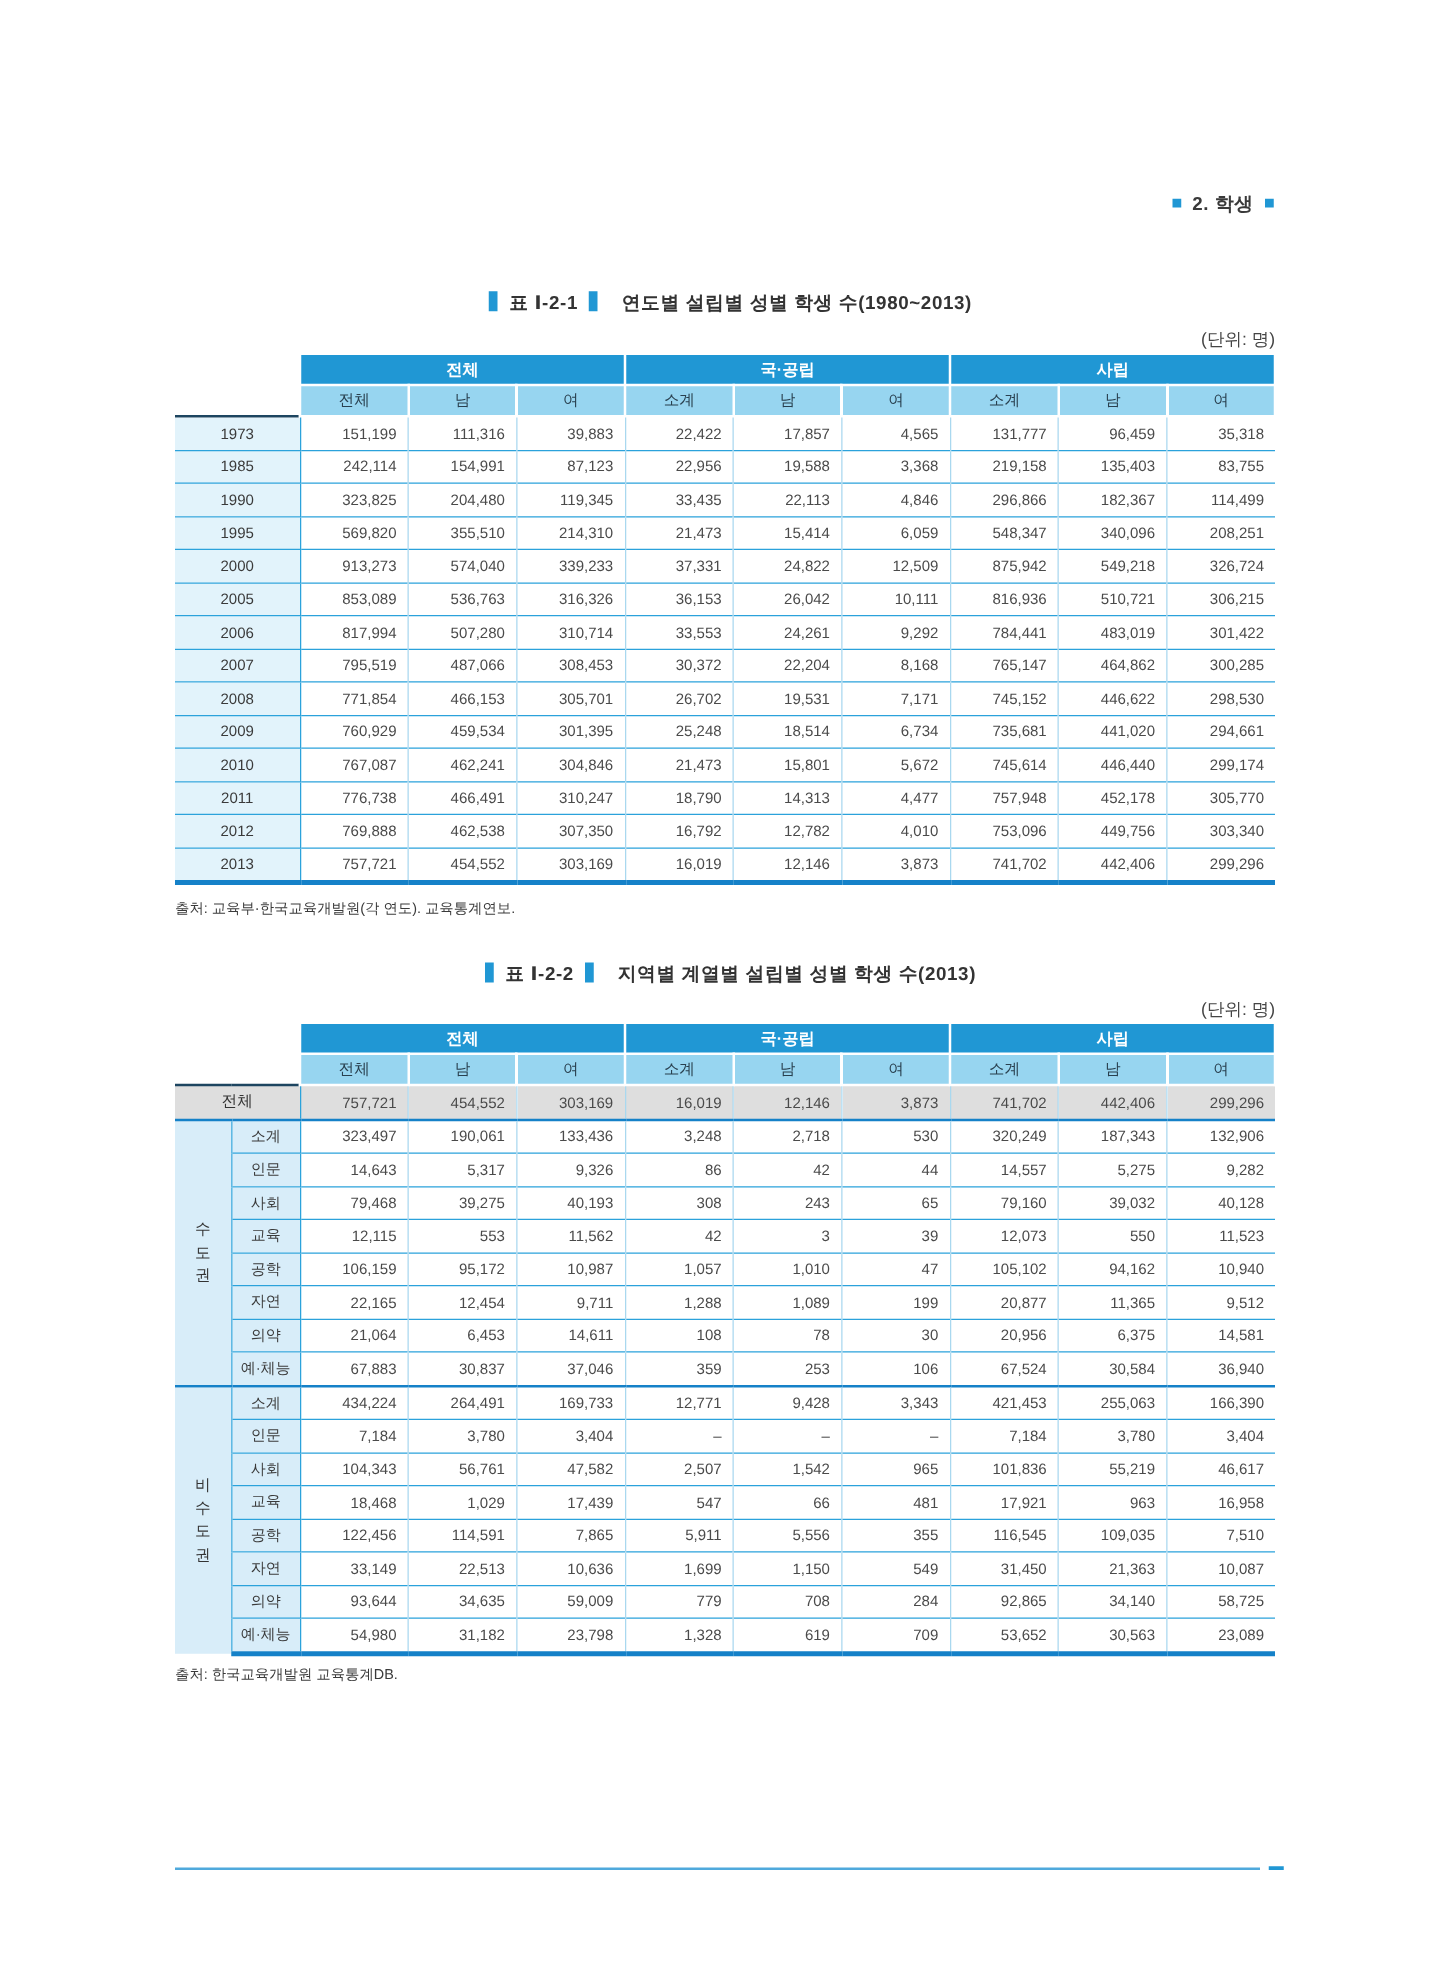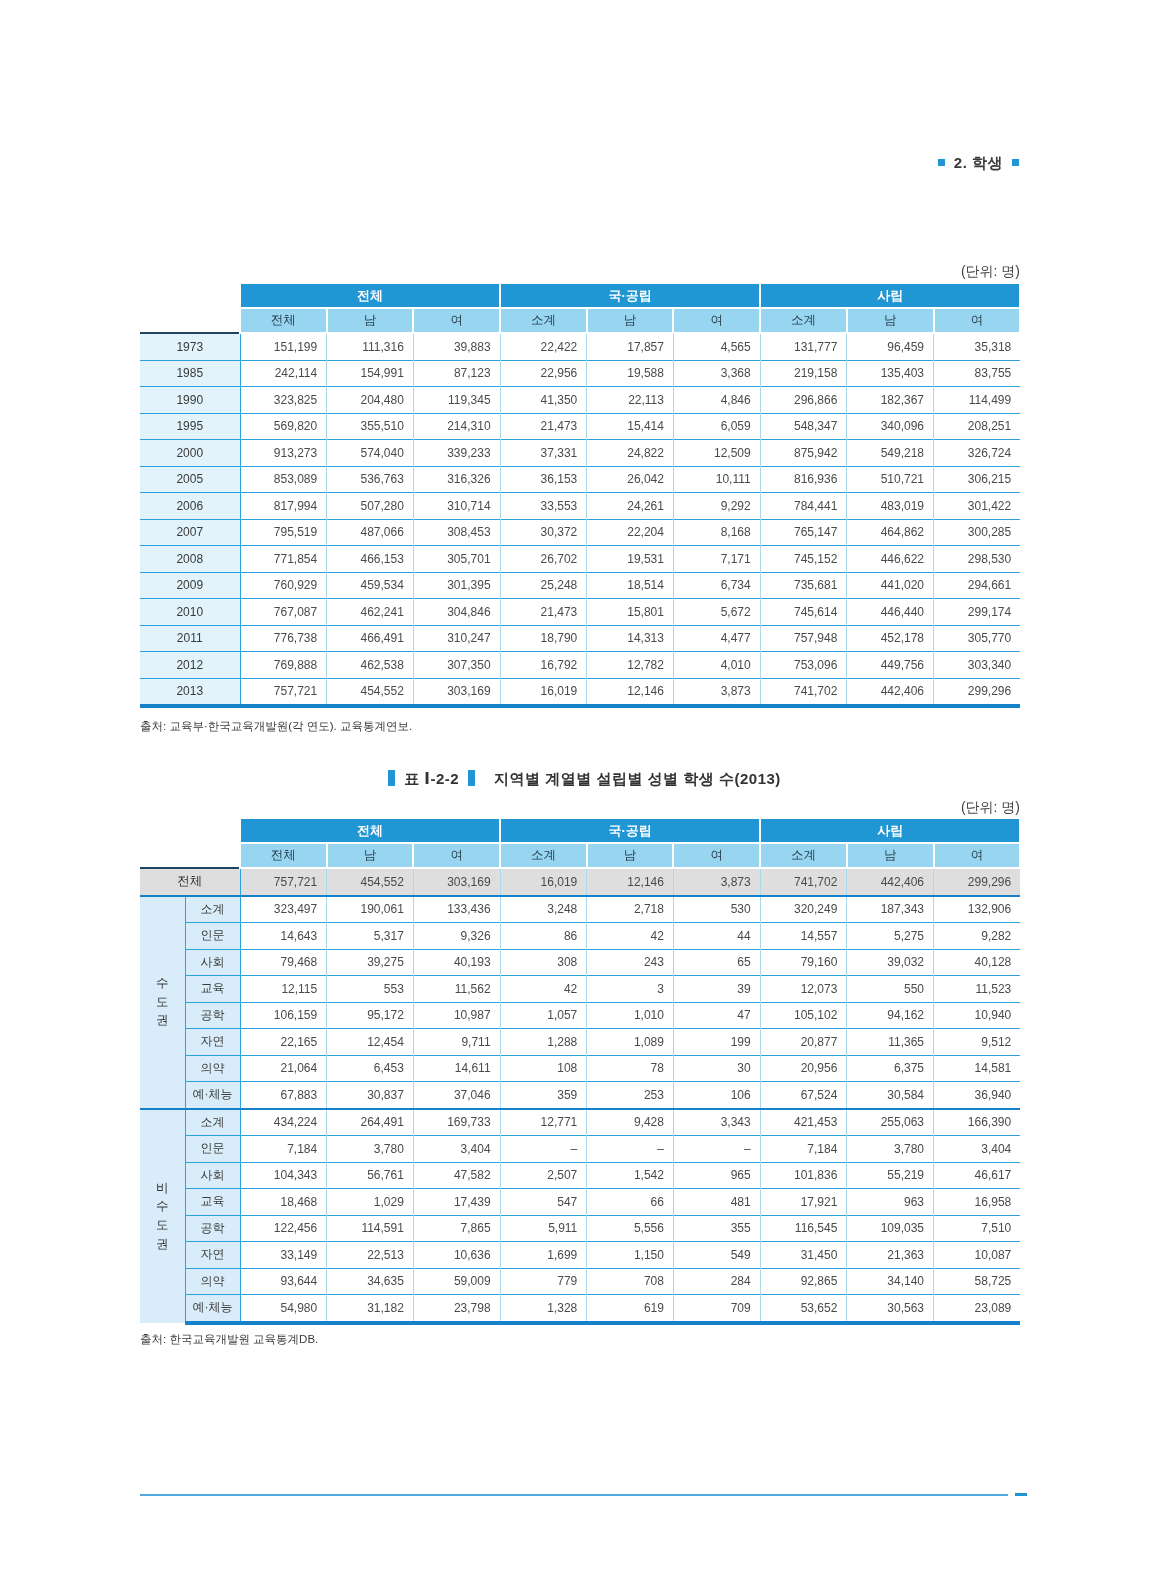--- a/index.html
+++ b/index.html
@@ -80,20 +80,23 @@
 <div class="page">
 
   <div class="doc-header">
     <span class="sq"></span><span>2. 학생</span><span class="sq"></span>
   </div>
 
   <div class="side-tab">
     <div class="side-tab-band">Ⅰ</div>
   </div>
 
+  <div class="tbl-title" id="t1-title">
+    <span class="bar"></span><span class="lbl">표  Ⅰ-2-1</span><span class="bar"></span><span class="txt">연도별 설립별 성별 학생 수(1980~2013)</span>
+  </div>
   <div class="unit" id="u1">(단위: 명)</div>
 
   <table id="table1">
       <colgroup>
         <col style="width: 100px;">
         <col style="width: 86.7px;">
         <col style="width: 86.7px;">
         <col style="width: 86.7px;">
         <col style="width: 86.7px;">
         <col style="width: 86.7px;">
@@ -144,21 +147,21 @@
           <td class="num">3,368</td>
           <td class="num">219,158</td>
           <td class="num">135,403</td>
           <td class="num">83,755</td>
         </tr>
         <tr>
           <th class="ylabel">1990</th>
           <td class="num first">323,825</td>
           <td class="num">204,480</td>
           <td class="num">119,345</td>
-          <td class="num">41,350</td>
+          <td class="num">33,435</td>
           <td class="num">22,113</td>
           <td class="num">4,846</td>
           <td class="num">296,866</td>
           <td class="num">182,367</td>
           <td class="num">114,499</td>
         </tr>
         <tr>
           <th class="ylabel">1995</th>
           <td class="num first">569,820</td>
           <td class="num">355,510</td>

